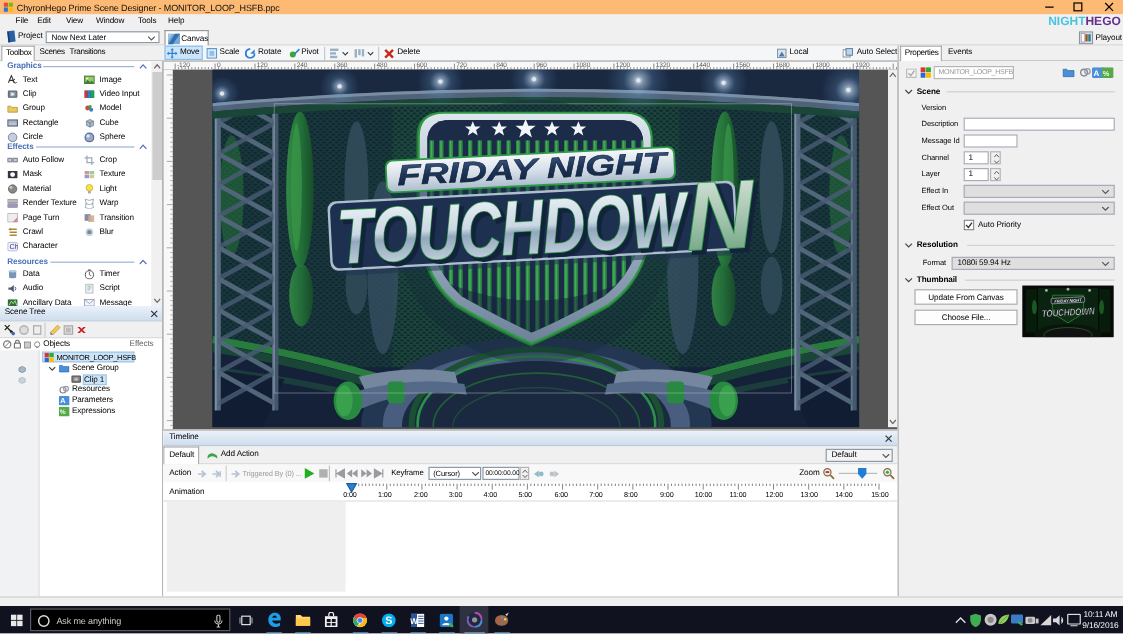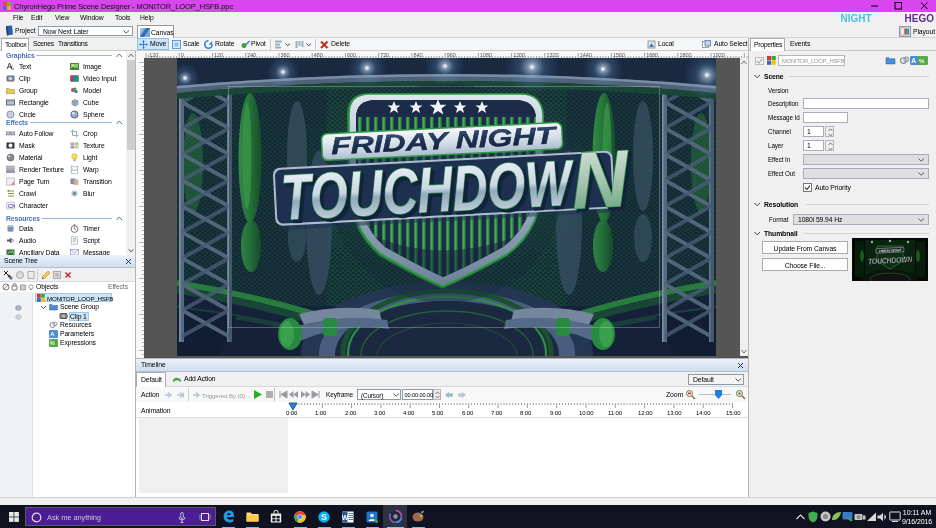--- a/index.html
+++ b/index.html
@@ -1,40 +1,40 @@
 <!DOCTYPE html>
 <html><head><meta charset="utf-8"><style>
 *{margin:0;padding:0;box-sizing:border-box;font-family:"Liberation Sans",sans-serif;}
 body{width:936px;height:528px;overflow:hidden;background:#f0f0f0;position:relative;font-size:6.8px;color:#000;letter-spacing:-0.1px;}
 .abs{position:absolute;}
 .tab{position:absolute;background:#fff;border:1px solid #acacac;border-bottom:none;}
 .hdr{color:#4a72b8;font-weight:bold;}
 </style></head><body>
-<div class="abs" style="left:0;top:0;width:936px;height:12px;background:#d946ef;">
+<div class="abs" style="left:0;top:0;width:936px;height:12px;background:#fdba74;">
 <svg class="abs" style="left:3px;top:2px;" width="8" height="8" viewBox="0 0 8 8">
       <rect x="0" y="0" width="3.6" height="3.6" fill="#e34a38"></rect>
       <rect x="4.2" y="0" width="3.6" height="3.6" fill="#7fba00"></rect>
       <rect x="0" y="4.2" width="3.6" height="3.6" fill="#2d76d8"></rect>
       <rect x="4.2" y="4.2" width="3.6" height="3.6" fill="#ffb900"></rect>
     </svg>
 <div class="abs" style="left:14px;top:2px;font-size:7.5px;color:#111;">ChyronHego Prime Scene Designer - MONITOR_LOOP_HSFB.ppc</div>
 <svg class="abs" style="left:869px;top:0;" width="64" height="11" viewBox="0 0 64 11">
       <line x1="2" y1="6" x2="9" y2="6" stroke="#000" stroke-width="1"></line>
       <rect x="26" y="2.5" width="6.5" height="6.5" fill="none" stroke="#000" stroke-width="1"></rect>
       <path d="M52 2.5 L58.5 9 M58.5 2.5 L52 9" stroke="#000" stroke-width="1"></path>
     </svg>
 </div>
 <div class="abs" style="left:0;top:12px;width:936px;height:12px;background:#f0f0f0;">
 <div class="abs" style="left:13px;top:2px;">File</div>
     <div class="abs" style="left:31px;top:2px;">Edit</div>
     <div class="abs" style="left:55px;top:2px;">View</div>
     <div class="abs" style="left:80px;top:2px;">Window</div>
     <div class="abs" style="left:115px;top:2px;">Tools</div>
     <div class="abs" style="left:140px;top:2px;">Help</div>
-<div class="abs" style="right:2px;top:1px;font-size:10px;font-weight:bold;letter-spacing:0px;"><span style="color:#48c4e0;">NIGHT</span><span style="color:#622d8f;margin-left:33px;">HEGO</span></div>
+<div class="abs" style="right:2px;top:1px;font-size:10px;font-weight:bold;letter-spacing:0px;"><span style="color:#48c4e0;">NIGHT</span><span style="color:#622d8f;">HEGO</span></div>
 </div>
 <div class="abs" style="left:0;top:24px;width:936px;height:14px;background:#f0f0f0;border-bottom:1px solid #d5d5d5;">
 <svg class="abs" style="left:4px;top:1px;" width="11" height="11" viewBox="0 0 11 11">
       <path d="M2 1 L8 0.5 L9 9.5 L3 10.5 Z" fill="#2b5fa3"></path>
       <path d="M2 1 L3.5 2 L4.5 10 L3 10.5 Z" fill="#163c72"></path>
     </svg>
 <div class="abs" style="left:15px;top:3px;">Project</div>
 <div class="abs" style="left:38px;top:2px;width:95px;height:10px;background:#fff;border:1px solid #8a9aa8;">
       <div class="abs" style="left:4px;top:1px;">Now Next Later</div>
       <svg class="abs" style="left:84px;top:3px;" width="7" height="5">
@@ -1362,21 +1362,21 @@
 </svg></div>
   </div>
 <div class="abs" style="left:0;top:497px;width:936px;height:8px;background:#f0f0f0;border-top:1px solid #d0d0d0;"></div>
 <div class="abs" style="left:0;top:505px;width:936px;height:23px;background:#10121f;">
     <svg class="abs" style="left:9px;top:7px;" width="10" height="10" viewBox="0 0 10 10">
       <rect x="0" y="0" width="4.6" height="4.6" fill="#e8e8e8"></rect>
       <rect x="5.3" y="0" width="4.6" height="4.6" fill="#e8e8e8"></rect>
       <rect x="0" y="5.3" width="4.6" height="4.6" fill="#e8e8e8"></rect>
       <rect x="5.3" y="5.3" width="4.6" height="4.6" fill="#e8e8e8"></rect>
     </svg>
-    <div class="abs" style="left:25px;top:2px;width:191px;height:19px;background:#4c1d95;border:1px solid #5a5a66;text-align:center;">
+    <div class="abs" style="left:25px;top:2px;width:167px;height:19px;background:#000000;border:1px solid #5a5a66;text-align:center;">
 <svg class="abs" style="left:5px;top:4px;" width="11" height="11">
         <circle cx="5.5" cy="5.5" r="4.3" fill="none" stroke="#e0e0e0" stroke-width="1.2"></circle>
       </svg>
 <div class="abs" style="left:21px;top:5px;color:#c8c8c8;font-size:7.5px;">Ask me anything</div>
 <svg class="abs" style="left:152px;top:4px;" width="8" height="12" viewBox="0 0 8 12">
         <rect x="2.7" y="0.5" width="2.6" height="6" rx="1.3" fill="none" stroke="#ccc" stroke-width="0.9"></rect>
         <path d="M1 5 A3 3 0 0 0 7 5 M4 8 V10.5 M2.5 10.5 H5.5" stroke="#ccc" fill="none" stroke-width="0.9"></path>
       </svg>
 </div>
     <svg class="abs" style="left:199px;top:7px;" width="12" height="10" viewBox="0 0 12 10">

